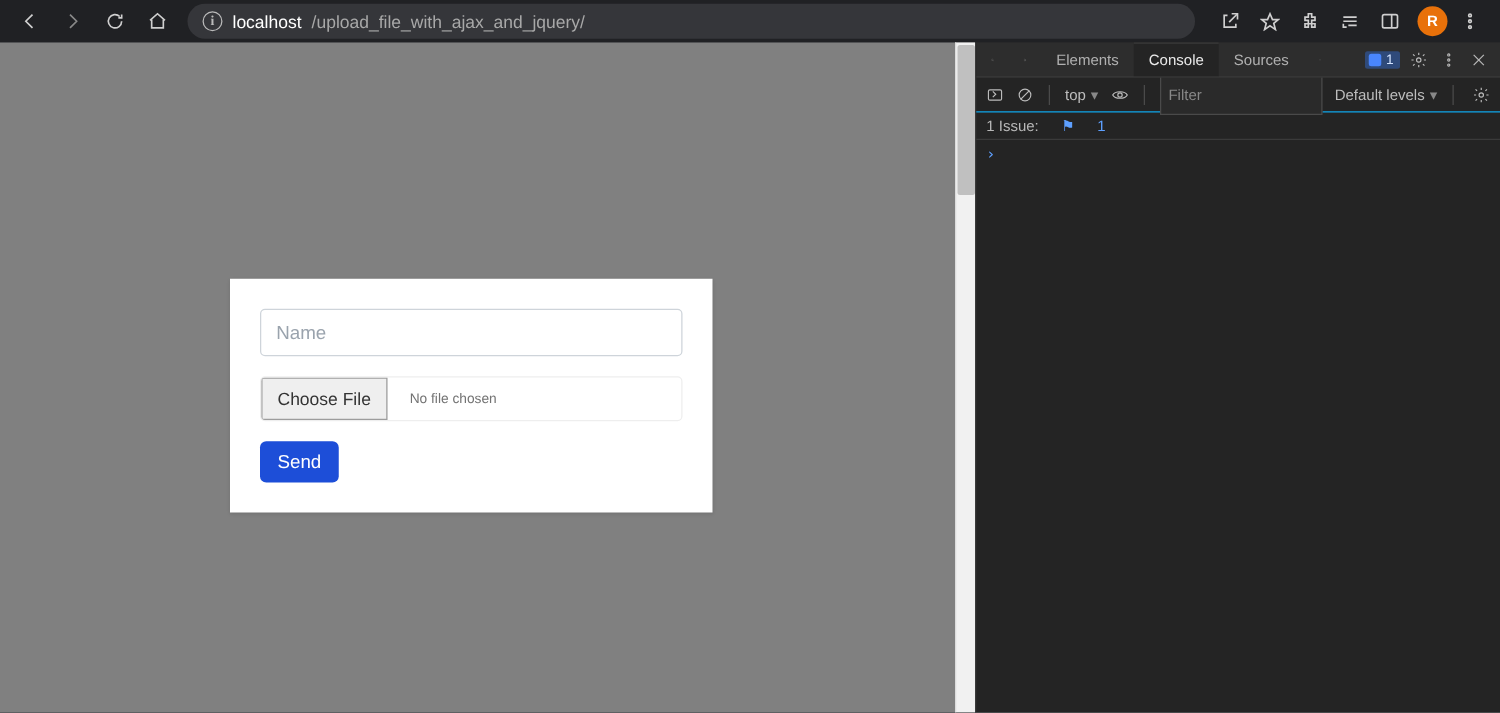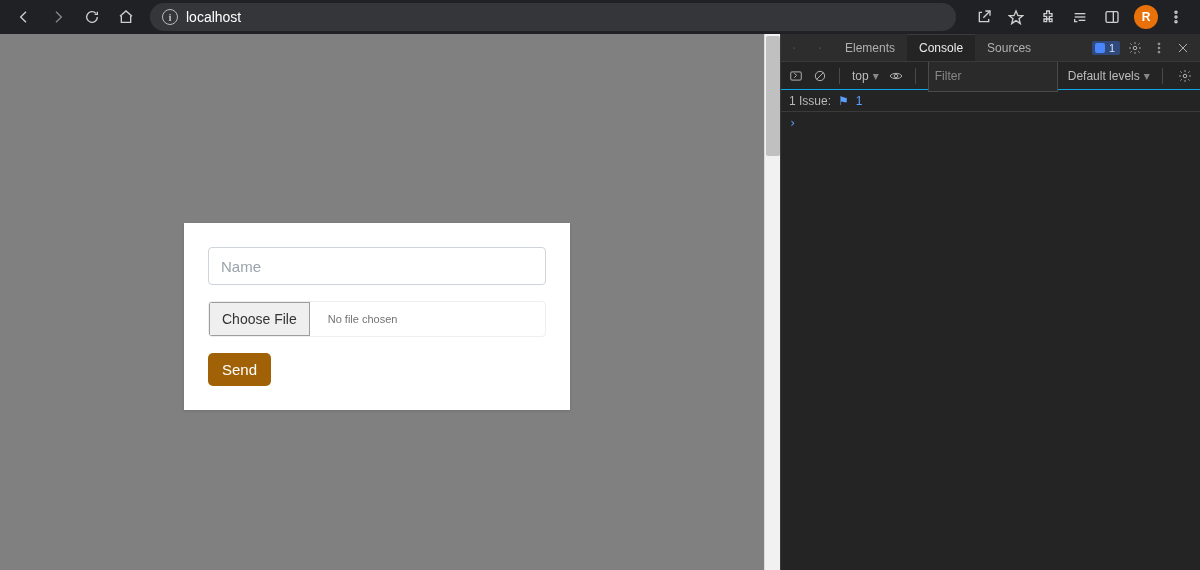--- a/index.html
+++ b/index.html
@@ -81,21 +81,21 @@
   .file-row{
     margin-top:16px;display:flex;align-items:center;gap:18px;
     border:1px solid #eee;border-radius:4px;height:36px;padding:0;overflow:hidden;
   }
   .file-btn{
     border:1px solid #9d9d9d;background:#efefef;color:#333;
     padding:6px 12px;font-size:14px;font-family:inherit;cursor:pointer;height:34px;
   }
   .file-status{color:#737373;font-size:11px;}
   .send-btn{
-    margin-top:16px;background:#a16207;color:#fff;border:none;
+    margin-top:16px;background:#1d4ed8;color:#fff;border:none;
     border-radius:5px;padding:8px 14px;font-size:15px;cursor:pointer;
   }
 
   
   .devtools {
     flex:1;background:#242424;display:flex;flex-direction:column;
     border-left:1px solid #3a3a3a;font-size:12px;color:#b8b8b8;
   }
   .dt-tabs{
     height:28px;background:#2d2d2d;display:flex;align-items:center;
@@ -116,21 +116,21 @@
   }
   .dt-toolbar .pill{display:flex;align-items:center;gap:4px;color:#bdbdbd;}
   .dt-toolbar .dd::after{content:" \25BE";color:#888;}
   .dt-filter{
     background:#2a2a2a;border:1px solid #4a4a4a;color:#bbb;height:32px;
     padding:0 6px;width:130px;font-size:12px;
   }
   .dt-filter::placeholder{color:#888;}
   .dt-sep{width:1px;height:16px;background:#4a4a4a;margin:0 2px;}
   .dt-issuebar{
-    height:22px;display:flex;align-items:center;gap:7px;padding:0 8px;
+    height:22px;display:flex;align-items:center;gap:18px;padding:0 8px;
     border-bottom:1px solid #3a3a3a;font-size:12px;
   }
   .dt-issuebar .flag{color:#5ea0ff;}
   .dt-console{flex:1;padding:4px 8px;}
   .prompt{color:#5ea0ff;font-family:Consolas,monospace;}
   svg.ico{width:14px;height:14px;stroke:#bbbbbb;fill:none;stroke-width:1.6;}
 </style>
 </head>
 <body>
 
@@ -153,20 +153,21 @@
   </div>
   <div class="tb-icon">
     <svg viewBox="0 0 24 24">
         <path d="M3 11 L12 3 L21 11"></path>
         <path d="M5 10 V20 H19 V10"></path>
       </svg>
   </div>
   <div class="addr">
     <div class="info">i</div>
     <span class="host">localhost</span>
+      <span class="path">/upload_file_with_ajax_and_jquery/</span>
   </div>
   <div class="tb-right">
     <div class="tb-icon">
       <svg viewBox="0 0 24 24">
           <path d="M14 3 L21 3 L21 10"></path>
           <path d="M21 3 L11 13"></path>
           <path d="M9 5 H5 V19 H19 V15"></path>
         </svg>
     </div>
     <div class="tb-icon">

